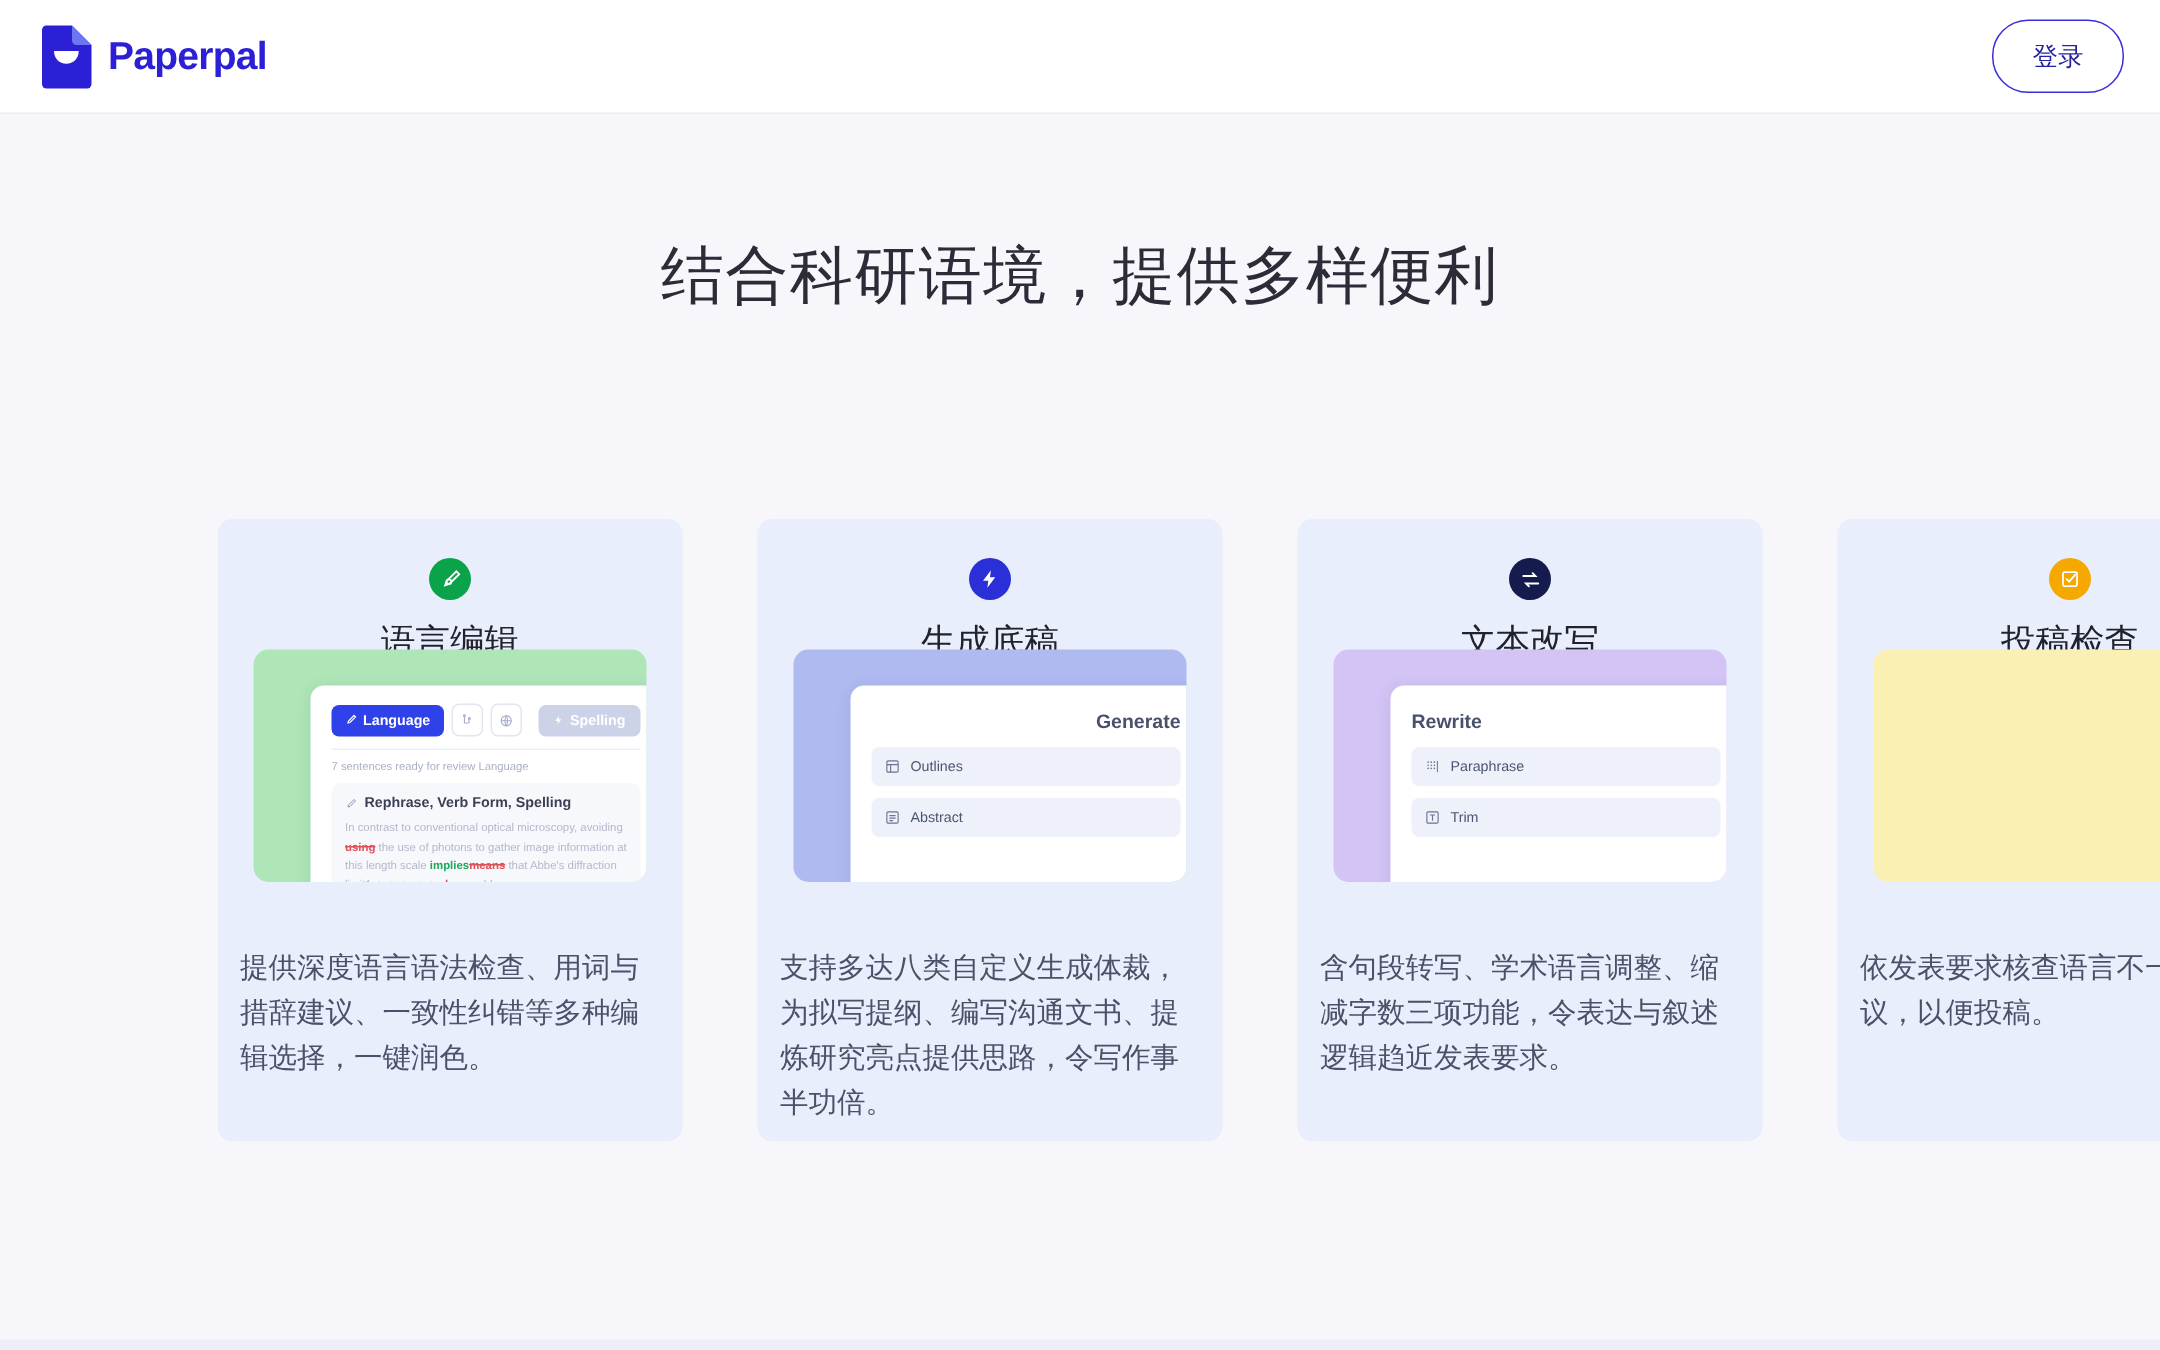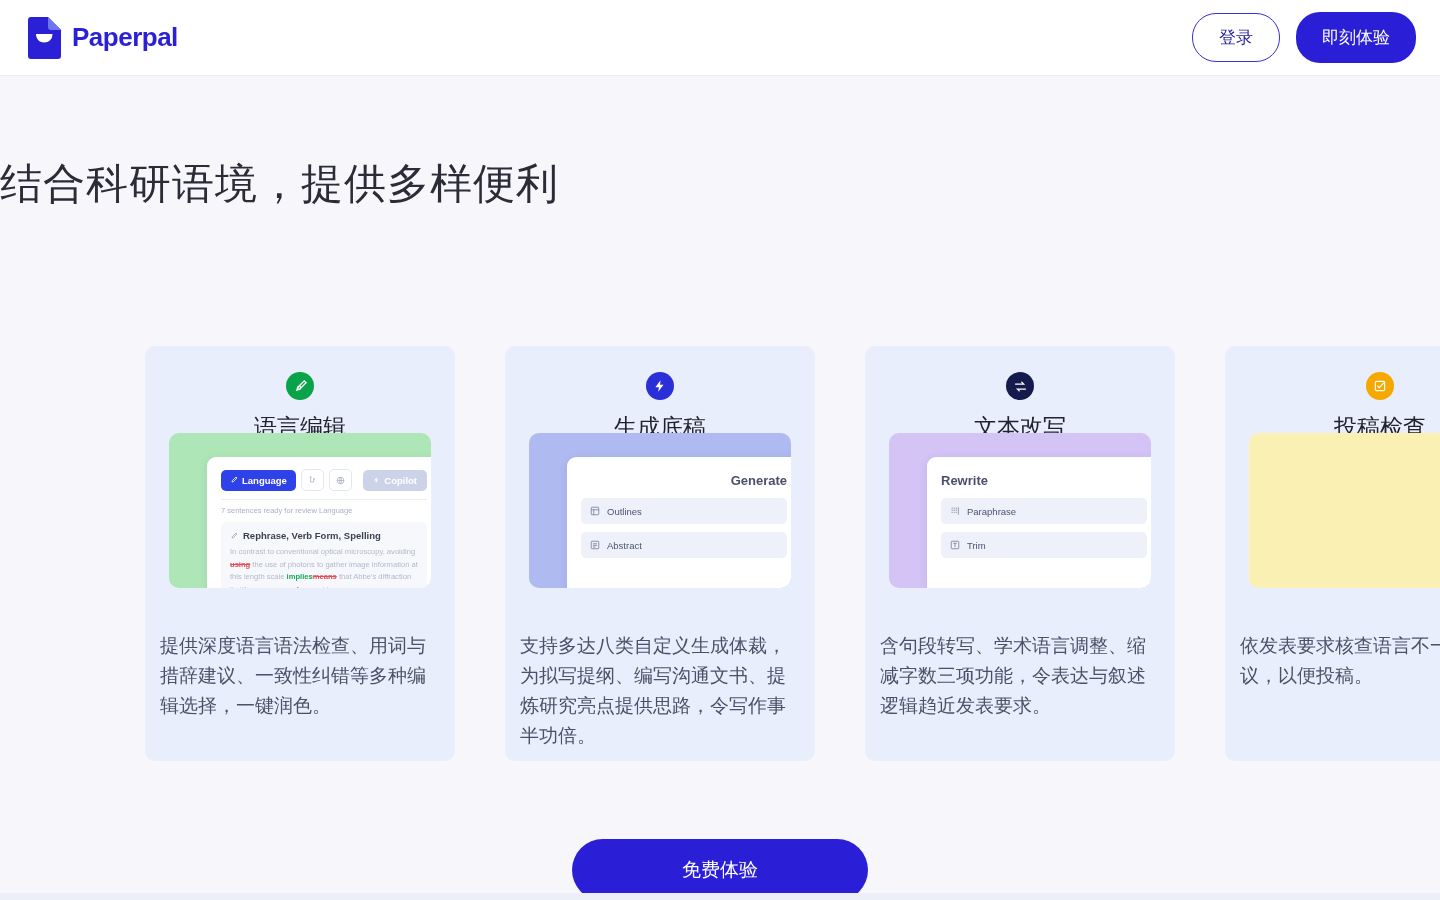--- a/index.html
+++ b/index.html
@@ -30,21 +30,21 @@
   }
   .btn-cta {
     border:none; color:#fff; background:#2a1fd6;
     border-radius:24px; font-size:17px; padding:14px 26px;
     cursor:pointer; font-family:inherit;
   }
 
   
   .page { position:relative; height:824px; background:#f6f6fb; }
   .page-title {
-    font-size:42px; color:#2c2c38;
+    text-align:center; font-size:42px; color:#2c2c38;
     font-weight:500; padding-top:80px; letter-spacing:1px;
   }
 
   
   .cards-viewport {
     position:absolute; left:145px; top:270px;
     width:1295px; height:415px; overflow:hidden;
   }
   .cards-row { display:flex; gap:50px; }
   .card {
@@ -132,21 +132,20 @@
       <svg width="36" height="44" viewBox="0 0 36 44">
         <path d="M2 4a3 3 0 013-3h17l13 13v26a3 3 0 01-3 3H5a3 3 0 01-3-3z" fill="#2b20d6"></path>
         <path d="M22 1l13 13H25a3 3 0 01-3-3z" fill="#6b76f0"></path>
         <path d="M10 18c0 5 3.6 8.5 8.2 8.5S26.5 23 26.5 18z" fill="#ffffff"></path>
       </svg>
     </span>
     <span class="logo-text">Paperpal</span>
   </div>
   <div class="header-right">
     <button class="btn-login">登录</button>
-    <button class="btn-cta">即刻体验</button>
   </div>
 </div>
 
 <div class="page">
 
   <h1 class="page-title">结合科研语境，提供多样便利</h1>
 
   <div class="cards-viewport">
     <div class="cards-row">
 
@@ -180,21 +179,21 @@
               <span class="tb-sq">
                 <svg width="9" height="9" viewBox="0 0 24 24" fill="none" stroke="#a6adc8" stroke-width="2">
                     <circle cx="12" cy="12" r="9"></circle>
                     <path d="M3 12h18M12 3c3 3.5 3 14 0 18M12 3c-3 3.5-3 14 0 18"></path>
                   </svg>
               </span>
               <span class="tb-copilot">
                 <svg width="7" height="8" viewBox="0 0 24 24" fill="#fff">
                     <path d="M13 2L4 14h6l-1 8 9-12h-6z"></path>
                   </svg>
-                <span>Copilot</span>
+                <span>Spelling</span>
               </span>
             </div>
             <div class="rule"></div>
             <div class="sub-note">7 sentences ready for review Language</div>
             <div class="sugg">
               <div class="sugg-title">
                 <svg width="8" height="8" viewBox="0 0 24 24" fill="none" stroke="#8d93ad" stroke-width="2">
                     <path d="M18 3l3 3-11 11-4 1 1-4z"></path>
                   </svg>
                 <span>Rephrase, Verb Form, Spelling</span>
@@ -301,18 +300,15 @@
           </span>
           <span class="card-title">投稿检查</span>
         </div>
         <div class="shot" id="shot3" style="background: rgb(251, 240, 180);"></div>
         <div class="card-desc">依发表要求核查语言不一致建议，以便投稿。</div>
       </div>
 
     </div>
   </div>
 
-  <div class="cta-wrap">
-    <button class="btn-free">免费体验</button>
-  </div>
 
   <div class="bottom-rule"></div>
 </div>
 
 </body></html>

